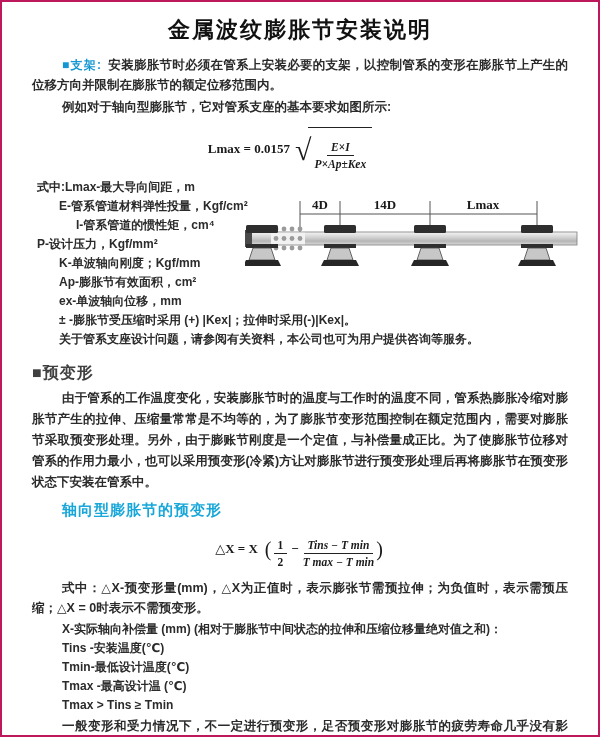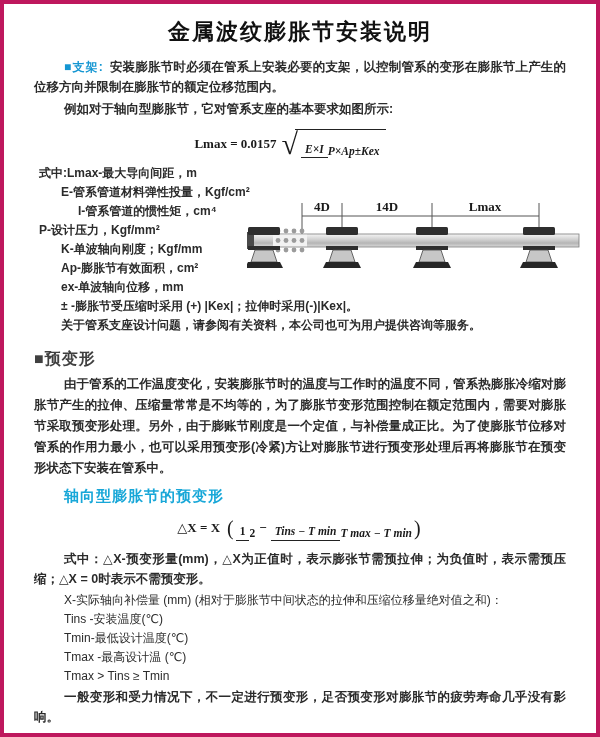--- a/index.html
+++ b/index.html
@@ -1,21 +1,21 @@
 <!DOCTYPE html>
 <html><head>
 <meta charset="utf-8">
 <style>
   html,body{margin:0;padding:0;background:#e9e9e9;}
   .page{
     position:relative;
     width:600px;height:737px;
     margin:0 auto;
     background:#ffffff;
-    border:4px solid #be185d;
+    border:2px solid #be185d;
     box-sizing:border-box;
     font-family:"Liberation Sans","DejaVu Sans",sans-serif;
     color:#2b2b2b;
     overflow:hidden;
   }
   .title{
     margin:13px 0 10px;
     text-align:center;
     font-size:22px;
     font-weight:bold;
@@ -59,39 +59,39 @@
     font-family:"Liberation Serif","DejaVu Serif",serif;
     font-weight:bold;
     color:#1a1a1a;
     font-size:13px;
     margin:8px 0;
   }
   .formula .f-prefix{margin-right:5px;}
   .formula .f-op{margin:0 4px;}
   .frac{
     display:inline-flex;
-    flex-direction:row;
+    flex-direction:column;
     align-items:center;
     font-style:italic;
     font-size:11.5px;
     line-height:1.25;
     vertical-align:middle;
     margin-top:10px;
   }
   .frac .num{border-bottom:1px solid #222;padding:0 4px 1px;}
   .frac .den{padding-top:1px;}
   .sqrt-wrap{display:inline-flex;align-items:center;}
   .radical{font-size:30px;font-weight:normal;line-height:0.9;margin-right:-3px;}
   .sqrt-content{border-top:1.6px solid #222;padding:2px 6px 0;}
   .paren{font-size:20px;font-weight:normal;line-height:1;margin:0 2px;}
   
   .defs{margin:4px 0 0 35px;font-size:12px;line-height:19px;font-weight:600;}
   .defs .def-line{white-space:nowrap;}
   
-  .items{margin:0 30px 0 60px;font-size:12px;line-height:19px;font-weight:400;}
+  .items{margin:0 30px 0 60px;font-size:12px;line-height:19px;font-weight:700;}
   
   .diagram{
     position:absolute;
     left:243px;top:190px;
     width:352px;height:100px;
   }
   .dim-label{
     font-family:"Liberation Serif","DejaVu Serif",serif;
     font-weight:bold;
     font-size:13px;

